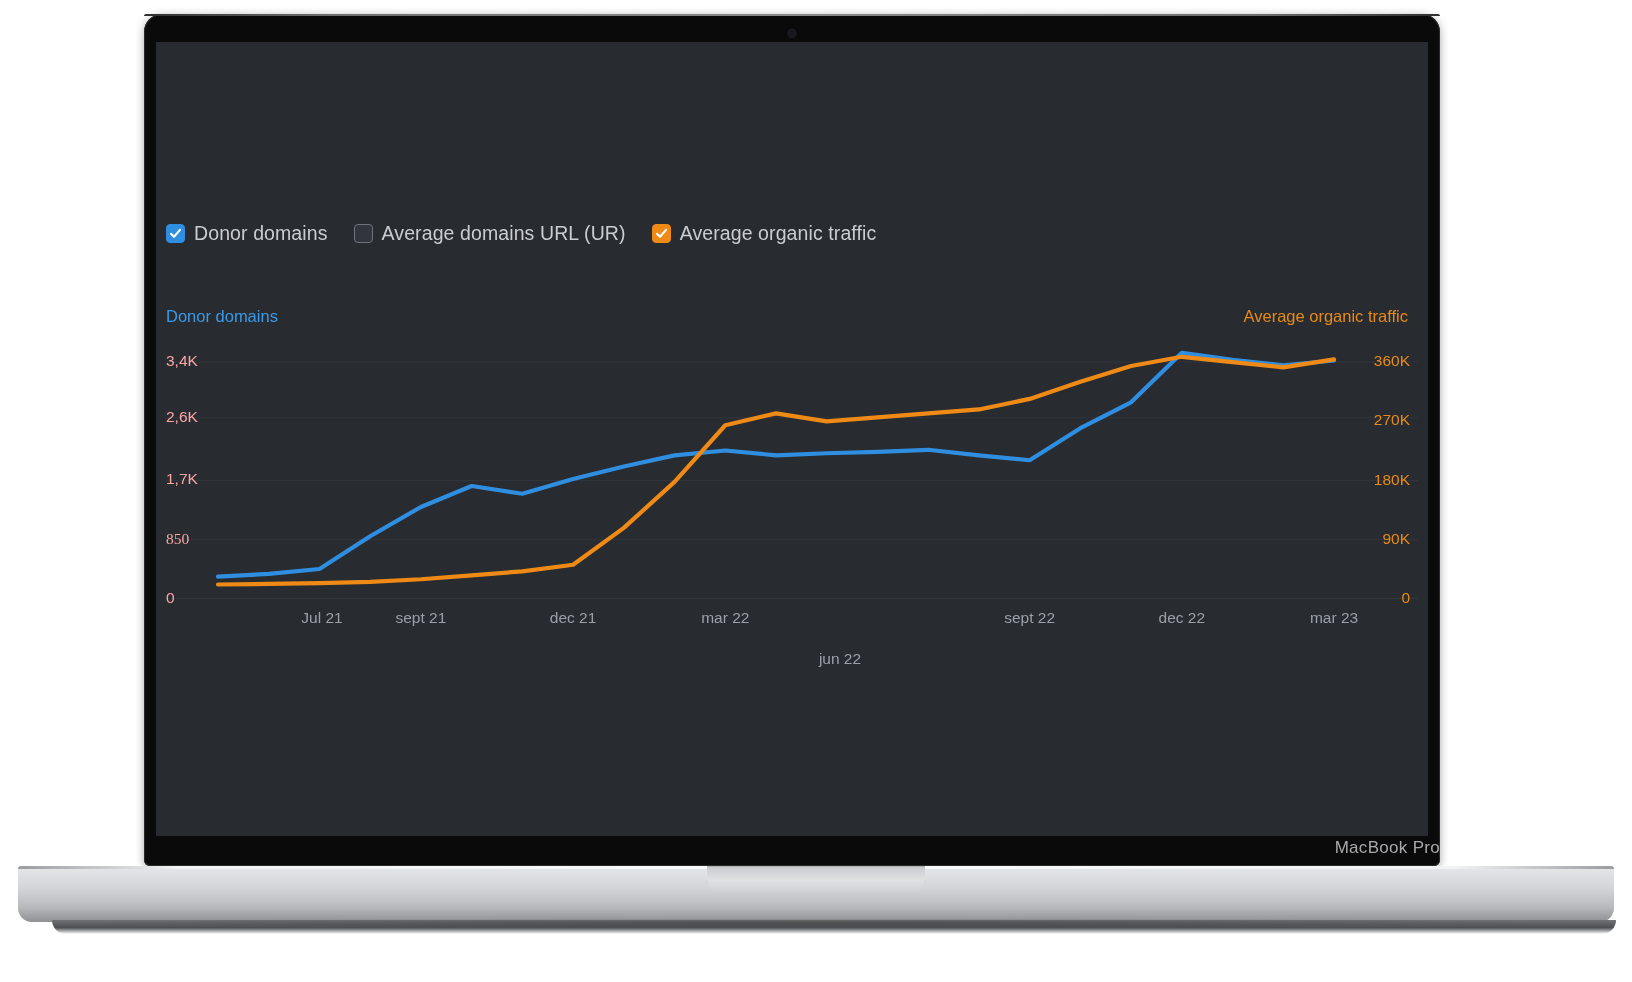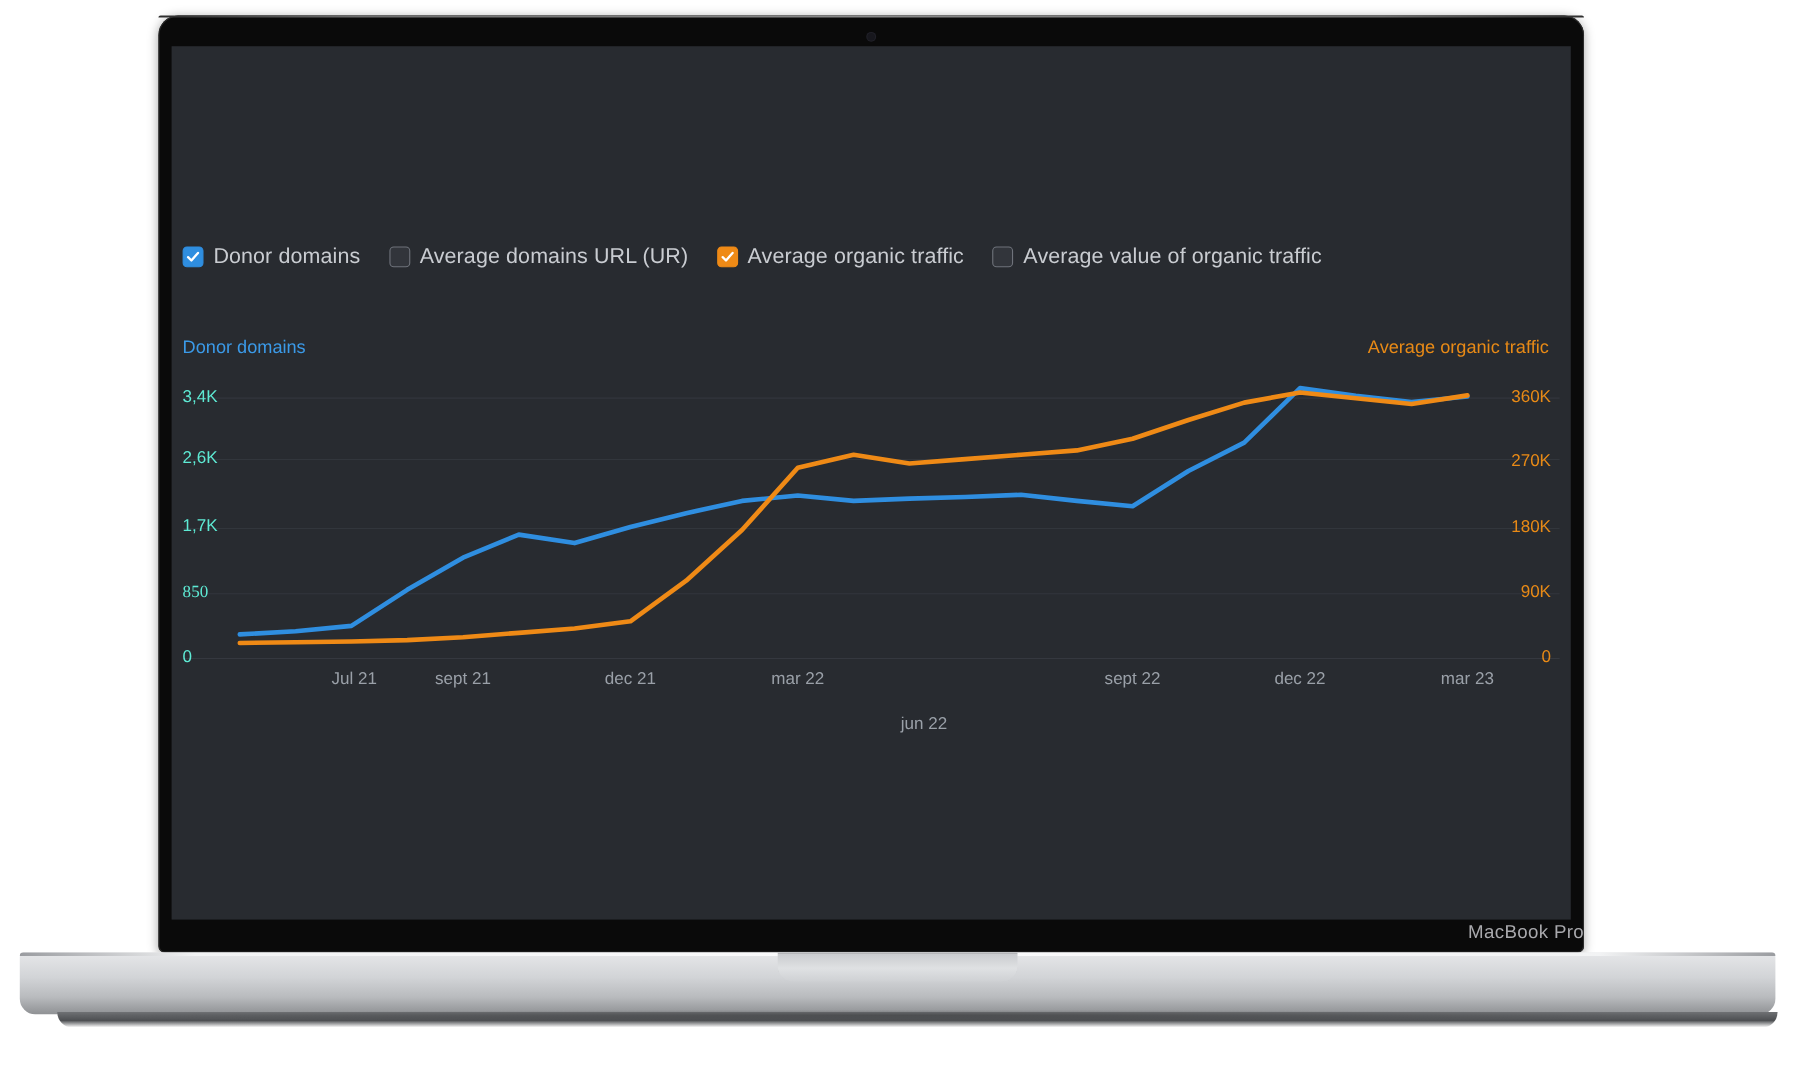--- a/index.html
+++ b/index.html
@@ -88,21 +88,21 @@
   
   .chart-wrap { position: absolute; left: 10px; top: 265px; width: 1252px; height: 330px; }
   .axis-title { position: absolute; top: 0; font-size: 16.5px; }
   .axis-title.left { left: 0; color: #3b9ae8; }
   .axis-title.right { right: 10px; color: #e88a16; }
 
   .plot { position: absolute; left: 0; top: 34px; width: 1252px; height: 258px; }
   .plot svg { display: block; width: 100%; height: 100%; }
 
   .ytick { position: absolute; font-size: 15.5px; }
-  .ytick.l { left: 0; color: #5eead4; }
+  .ytick.l { left: 0; color: #fca5a5; }
   .ytick.r { right: 8px; color: #e88a16; text-align: right; }
   .xtick { position: absolute; font-size: 15.5px; color: #9aa0a8; transform: translateX(-50%); }
 </style>
 </head>
 <body>
 
 <div id="stage">
 
   <div class="laptop-lid">
     <div class="lid-edge-hl"></div>
@@ -131,26 +131,20 @@
 
           <div class="legend-item">
             <span class="cb on-orange">
               <svg width="13" height="13" viewBox="0 0 13 13">
                   <path d="M2 6.8 L5 9.8 L11 2.9" fill="none" stroke="#ffffff" stroke-width="2.1" stroke-linecap="round" stroke-linejoin="round"></path>
                 </svg>
             </span>
             <span class="legend-label">Average organic traffic</span>
           </div>
 
-          <div class="legend-item">
-            <span class="cb">
-              
-            </span>
-            <span class="legend-label">Average value of organic traffic</span>
-          </div>
         </div>
 
       </div>
 
       <div class="chart-wrap">
         <div class="axis-title left">Donor domains</div>
         <div class="axis-title right">Average organic traffic</div>
 
         <div class="plot">
           <svg id="plot-svg" viewBox="0 0 1252 258" preserveAspectRatio="none">

